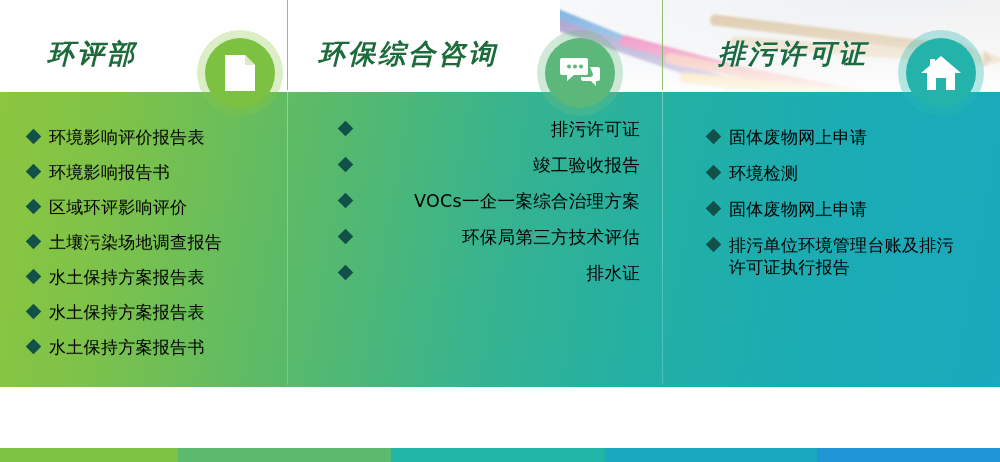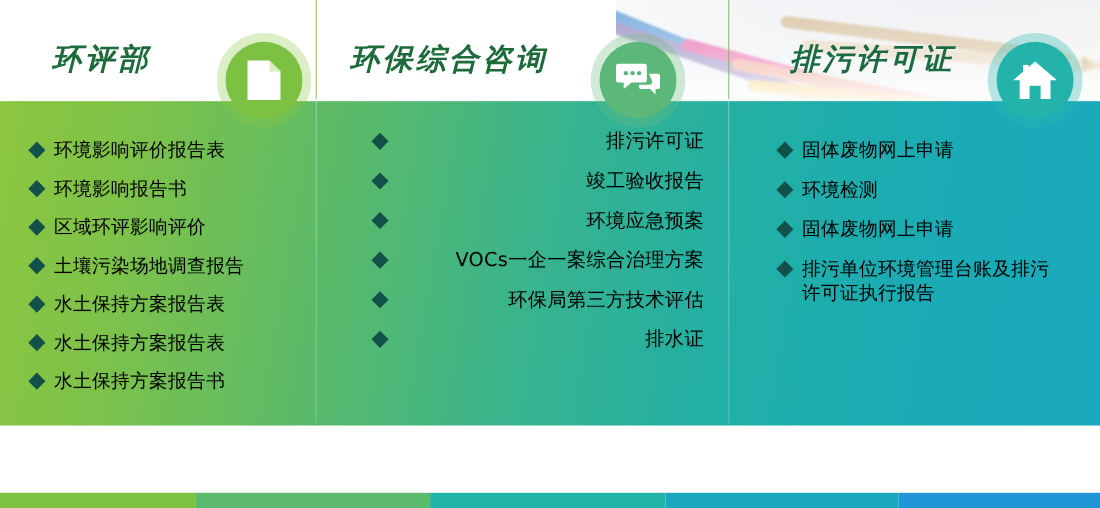--- a/index.html
+++ b/index.html
@@ -254,24 +254,20 @@
     <div class="item">
       <span class="dot"></span>
       <span class="txt">排污许可证</span>
     </div>
     <div class="item">
       <span class="dot"></span>
       <span class="txt">竣工验收报告</span>
     </div>
     <div class="item">
       <span class="dot"></span>
-      <span class="txt">环境应急预案</span>
-    </div>
-    <div class="item">
-      <span class="dot"></span>
       <span class="txt">VOCs一企一案综合治理方案</span>
     </div>
     <div class="item">
       <span class="dot"></span>
       <span class="txt">环保局第三方技术评估</span>
     </div>
     <div class="item">
       <span class="dot"></span>
       <span class="txt">排水证</span>
     </div>

